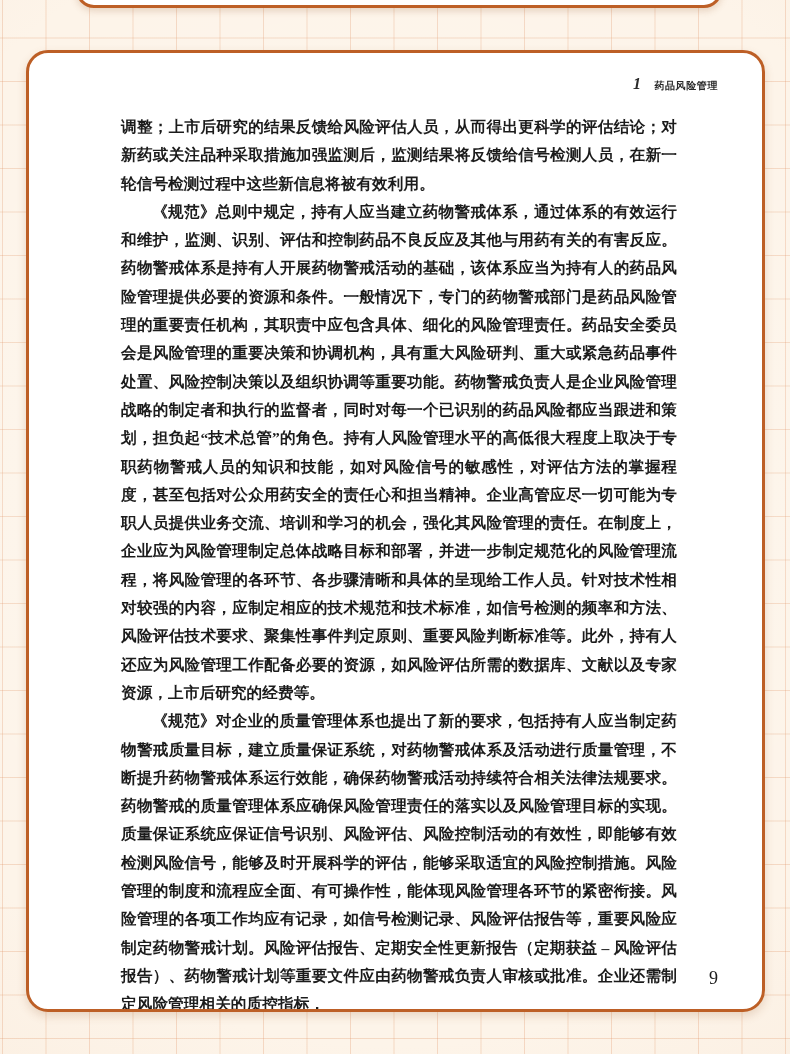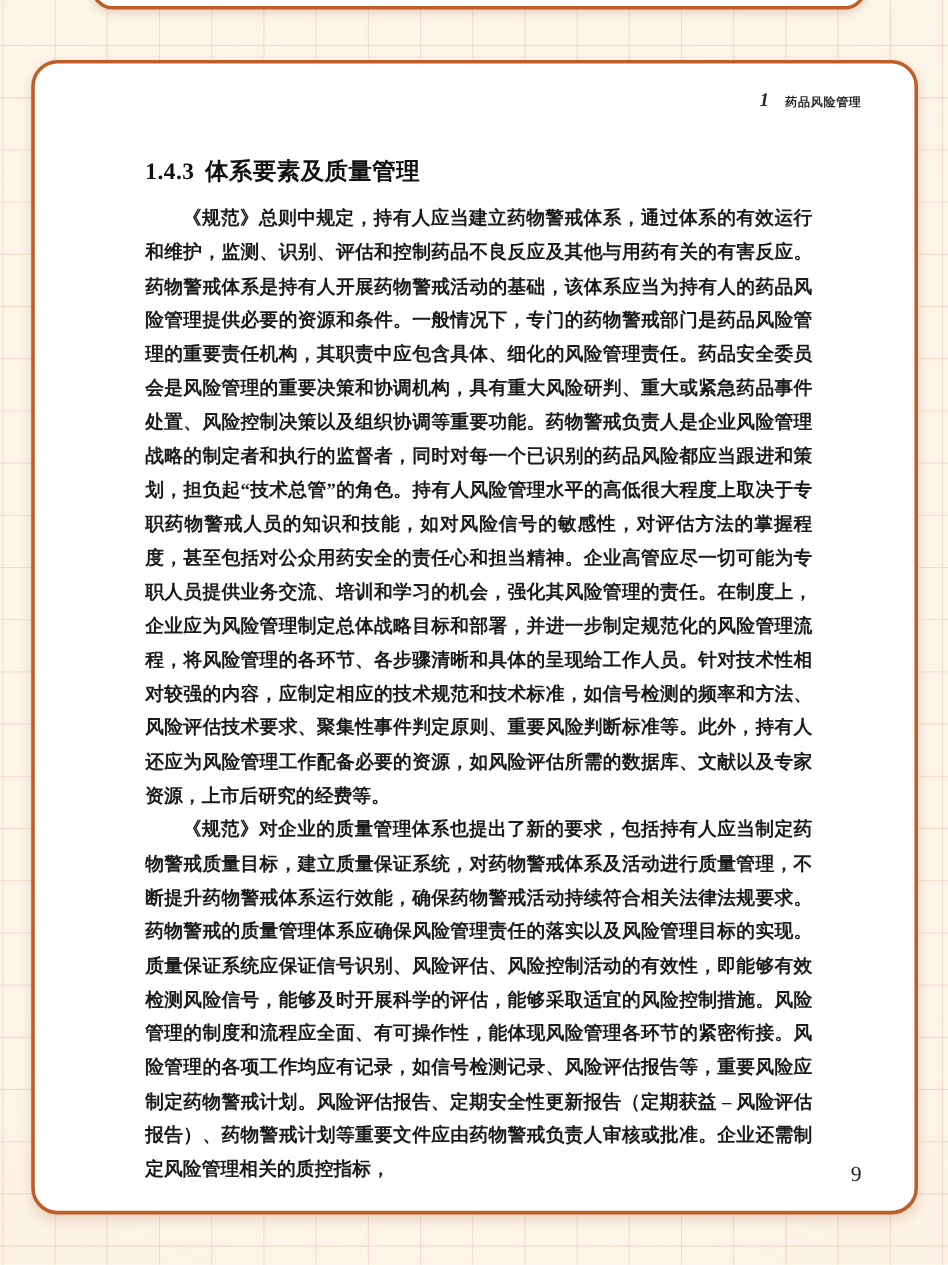--- a/index.html
+++ b/index.html
@@ -150,24 +150,22 @@
 
   <div id="book-page">
 
     <div id="running-head">
       <span class="rh-num">1</span>
       <span class="rh-title">药品风险管理</span>
     </div>
 
     <div id="text-column">
 
+      <p class="para">调整；上市后研究的结果反馈给风险评估人员，从而得出更科学的评估结论；对新药或关注品种采取措施加强监测后，监测结果将反馈给信号检测人员，在新一轮信号检测过程中这些新信息将被有效利用。</p>
 
-      <h2 id="section-heading">
-        <span class="heading-num">1.4.3</span><span>体系要素及质量管理</span>
-      </h2>
 
       <p class="para indent">《规范》总则中规定，持有人应当建立药物警戒体系，通过体系的有效运行和维护，监测、识别、评估和控制药品不良反应及其他与用药有关的有害反应。药物警戒体系是持有人开展药物警戒活动的基础，该体系应当为持有人的药品风险管理提供必要的资源和条件。一般情况下，专门的药物警戒部门是药品风险管理的重要责任机构，其职责中应包含具体、细化的风险管理责任。药品安全委员会是风险管理的重要决策和协调机构，具有重大风险研判、重大或紧急药品事件处置、风险控制决策以及组织协调等重要功能。药物警戒负责人是企业风险管理战略的制定者和执行的监督者，同时对每一个已识别的药品风险都应当跟进和策划，担负起“技术总管”的角色。持有人风险管理水平的高低很大程度上取决于专职药物警戒人员的知识和技能，如对风险信号的敏感性，对评估方法的掌握程度，甚至包括对公众用药安全的责任心和担当精神。企业高管应尽一切可能为专职人员提供业务交流、培训和学习的机会，强化其风险管理的责任。在制度上，企业应为风险管理制定总体战略目标和部署，并进一步制定规范化的风险管理流程，将风险管理的各环节、各步骤清晰和具体的呈现给工作人员。针对技术性相对较强的内容，应制定相应的技术规范和技术标准，如信号检测的频率和方法、风险评估技术要求、聚集性事件判定原则、重要风险判断标准等。此外，持有人还应为风险管理工作配备必要的资源，如风险评估所需的数据库、文献以及专家资源，上市后研究的经费等。</p>
 
       <p class="para indent">《规范》对企业的质量管理体系也提出了新的要求，包括持有人应当制定药物警戒质量目标，建立质量保证系统，对药物警戒体系及活动进行质量管理，不断提升药物警戒体系运行效能，确保药物警戒活动持续符合相关法律法规要求。药物警戒的质量管理体系应确保风险管理责任的落实以及风险管理目标的实现。质量保证系统应保证信号识别、风险评估、风险控制活动的有效性，即能够有效检测风险信号，能够及时开展科学的评估，能够采取适宜的风险控制措施。风险管理的制度和流程应全面、有可操作性，能体现风险管理各环节的紧密衔接。风险管理的各项工作均应有记录，如信号检测记录、风险评估报告等，重要风险应制定药物警戒计划。风险评估报告、定期安全性更新报告（定期获益 – 风险评估报告）、药物警戒计划等重要文件应由药物警戒负责人审核或批准。企业还需制定风险管理相关的质控指标，</p>
 
     </div>
 
     <div id="folio">9</div>
 
   </div>

